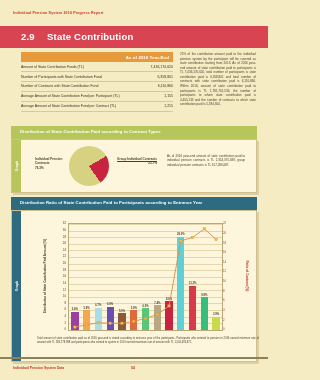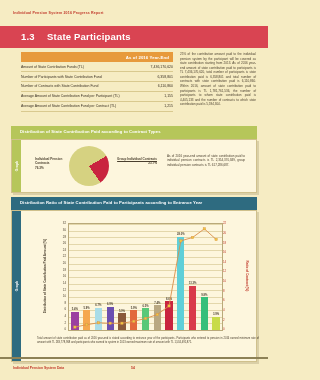--- a/index.html
+++ b/index.html
@@ -177,22 +177,22 @@
   }
 </style>
 </head>
 <body>
 
 <div class="page">
 
   <div class="running-head">Individual Pension System 2016 Progress Report</div>
 
   <div class="title-bar"></div>
-  <div class="title-num">1.3</div>
-  <div class="title-text">State Participants</div>
+  <div class="title-num">2.9</div>
+  <div class="title-text">State Contribution</div>
 
   <div class="table-wrap">
     <div class="tbl-head">As of 2016 Year-End</div>
     <table class="data">
       <tbody id="table-body">
           <tr>
             <td class="lbl">Amount of State Contribution Funds (TL)</td>
             <td class="val">7,436,170,620</td>
           </tr>
           <tr>

